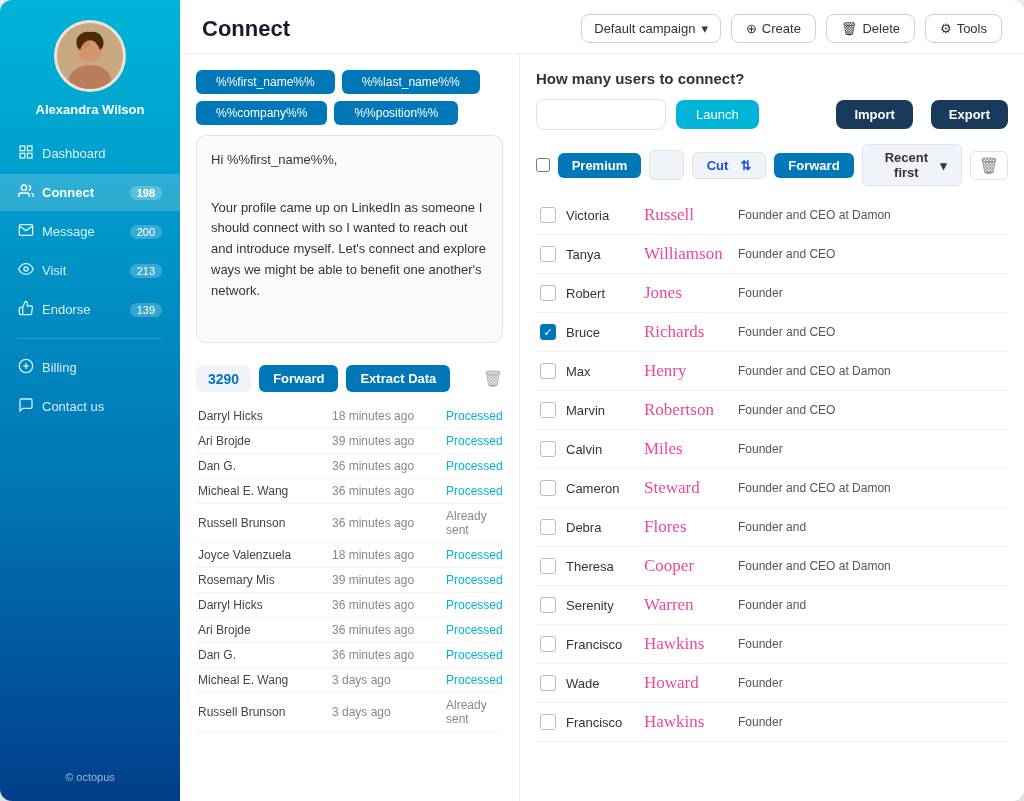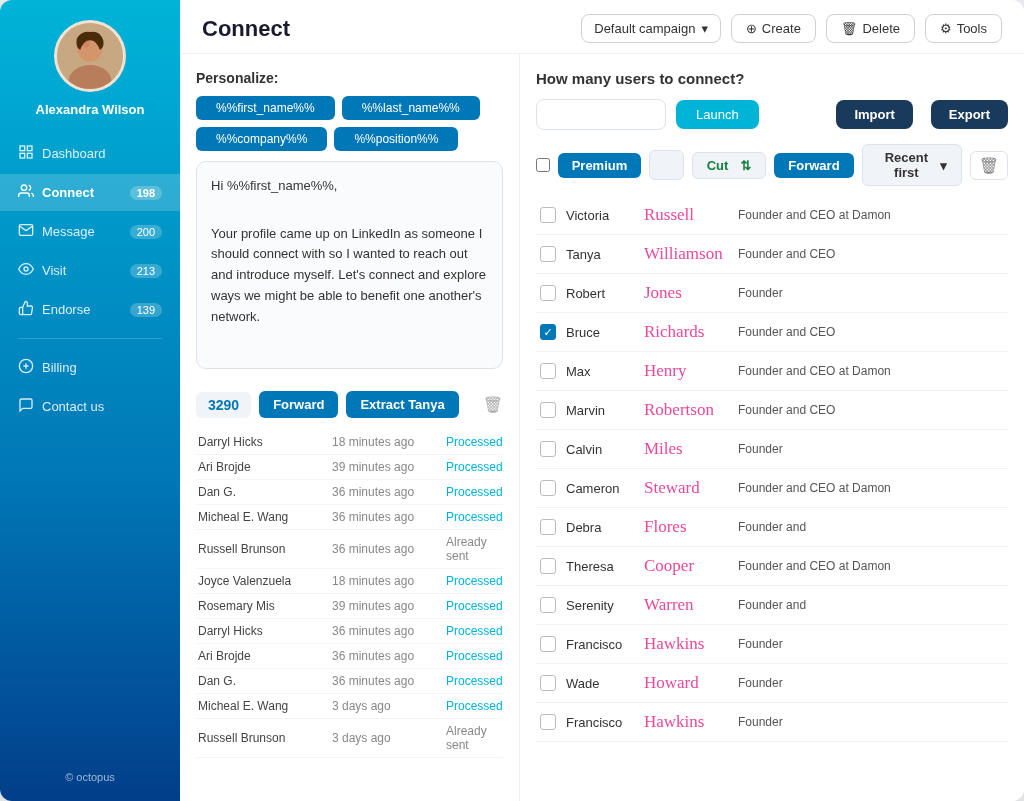--- a/index.html
+++ b/index.html
@@ -67,21 +67,21 @@
     .launch-input { border: 1px solid #dde3ec; border-radius: 8px; padding: 7px 12px; font-size: 13px; width: 130px; }
     .launch-btn { background: #00b4d8; color: #fff; border: none; border-radius: 8px; padding: 7px 20px; font-size: 13px; font-weight: 400; cursor: pointer; }
     .import-btn, .export-btn { background: #1a3a5c; color: #fff; border: none; border-radius: 8px; padding: 7px 18px; font-size: 13px; font-weight: 600; cursor: pointer; margin-left: auto; }
     .export-btn { margin-left: 8px; }
 
     
     .filter-row { display: flex; align-items: center; gap: 8px; margin-bottom: 10px; }
     .filter-checkbox { width: 16px; height: 16px; border: 1.5px solid #bbb; border-radius: 3px; cursor: pointer; }
     .filter-btn { padding: 5px 14px; border-radius: 6px; font-size: 13px; font-weight: 600; cursor: pointer; border: none; }
     .filter-btn.premium { background: #0077b6; color: #fff; }
-    .filter-btn.cut { background: #f0f4f8; color: #15803d; border: 1px solid #dde3ec; display: flex; align-items: center; gap: 12px; }
+    .filter-btn.cut { background: #f0f4f8; color: #1d4ed8; border: 1px solid #dde3ec; display: flex; align-items: center; gap: 12px; }
     .filter-btn.forward { background: #0077b6; color: #fff; }
     .filter-btn.recent { background: #f0f4f8; color: #333; border: 1px solid #dde3ec; display: flex; align-items: center; gap: 4px; }
     .filter-trash { background: none; border: none; cursor: pointer; color: #888; font-size: 16px; padding: 4px 8px; border: 1px solid #dde3ec; border-radius: 6px; }
 
     
     .user-table-wrapper { flex: 1; overflow-y: auto; }
     .user-row { display: flex; align-items: center; padding: 9px 4px; border-bottom: 1px solid #f0f2f5; gap: 4px; }
     .user-checkbox { width: 16px; height: 16px; border: 1.5px solid #bbb; border-radius: 3px; flex-shrink: 0; cursor: pointer; }
     .user-checkbox.checked { background: #0077b6; border-color: #0077b6; display: flex; align-items: center; justify-content: center; color: #fff; font-size: 11px; }
     .user-first { flex: 0 0 80px; font-size: 13px; color: #333; padding-left: 6px; }
@@ -219,38 +219,37 @@
         <button class="topbar-btn">
           <span>⚙</span>
           <span>Tools</span>
         </button>
       </div>
     </div>
 
     <div class="body-panels">
 
       <div class="left-panel">
-        <div class="personalize-label">Personalize:</div>
         <div class="tag-row">
           <span class="tag">%%first_name%%</span>
           <span class="tag">%%last_name%%</span>
           <span class="tag">%%company%%</span>
           <span class="tag">%%position%%</span>
         </div>
         <div class="message-box">
           <p>Hi %%first_name%%,</p>
           <br>
           <p>Your profile came up on LinkedIn as someone I should connect with so I wanted to reach out and introduce myself. Let's connect and explore ways we might be able to benefit one another's network.</p>
           <br>
         </div>
         <div class="bottom-section">
           <div class="bottom-toolbar">
             <div class="count-box">3290</div>
             <button class="action-btn forward">Forward</button>
-            <button class="action-btn extract">Extract Tanya</button>
+            <button class="action-btn extract">Extract Data</button>
             <button class="trash-btn">🗑</button>
           </div>
           <div class="activity-list" id="activity-list">
               <div class="activity-row">
       <span class="a-name">Darryl Hicks</span>
       <span class="a-time">18 minutes ago</span>
       <span class="a-status processed">Processed</span>
     </div>
               <div class="activity-row">
       <span class="a-name">Ari Brojde</span>

